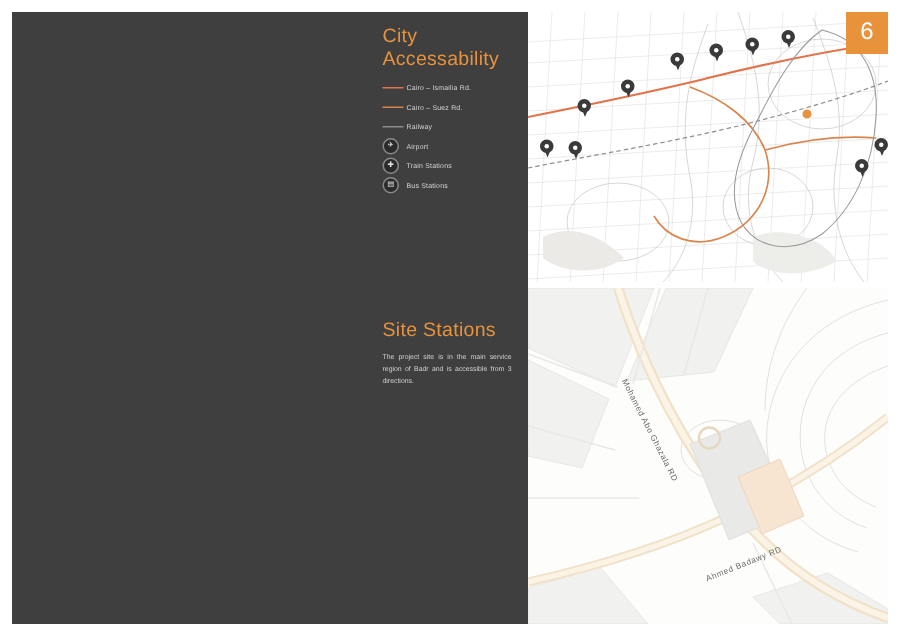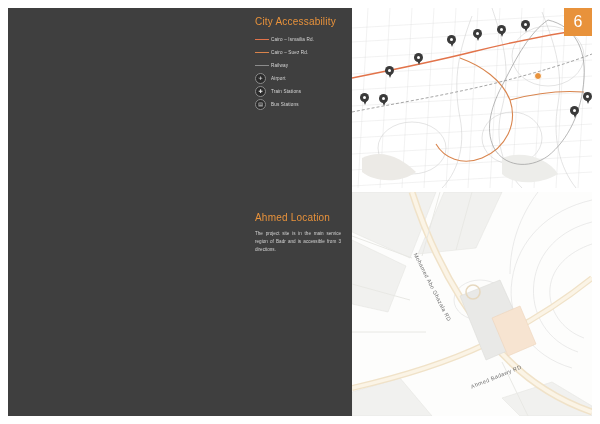--- a/index.html
+++ b/index.html
@@ -32,21 +32,21 @@
   }
   
   .legend-block {
     position: absolute;
     left: 255px;
     top: 16px;
     width: 86px;
   }
   .section-title {
     color: #e8923b;
-    font-size: 10px;
+    font-size: 13px;
     letter-spacing: .2px;
     margin: 0 0 7px 0;
     font-weight: normal;
   }
   .legend-row {
     display: flex;
     align-items: center;
     height: 11px;
     margin-bottom: 2px;
   }
@@ -222,21 +222,21 @@
 
     <div class="legend-row">
       <span class="legend-swatch">
         <span class="legend-icon">▤</span>
       </span>
       <span class="legend-label">Bus Stations</span>
     </div>
   </div>
 
   <div class="site-block">
-    <div class="section-title">Ahmed Location</div>
+    <div class="section-title">Site Stations</div>
     <p class="site-text">The project site is in the main service region of Badr and is accessible from 3 directions.</p>
   </div>
 
   <div class="map-top">
     <svg class="map-svg" viewBox="0 0 240 180" preserveAspectRatio="none">
       <rect x="0" y="0" width="240" height="180" fill="#ffffff"></rect>
 
       <g stroke="#d8d8d8" stroke-width="0.35" fill="none">
         <path d="M0,20 L240,6"></path>
           <path d="M0,34 L240,20"></path>

